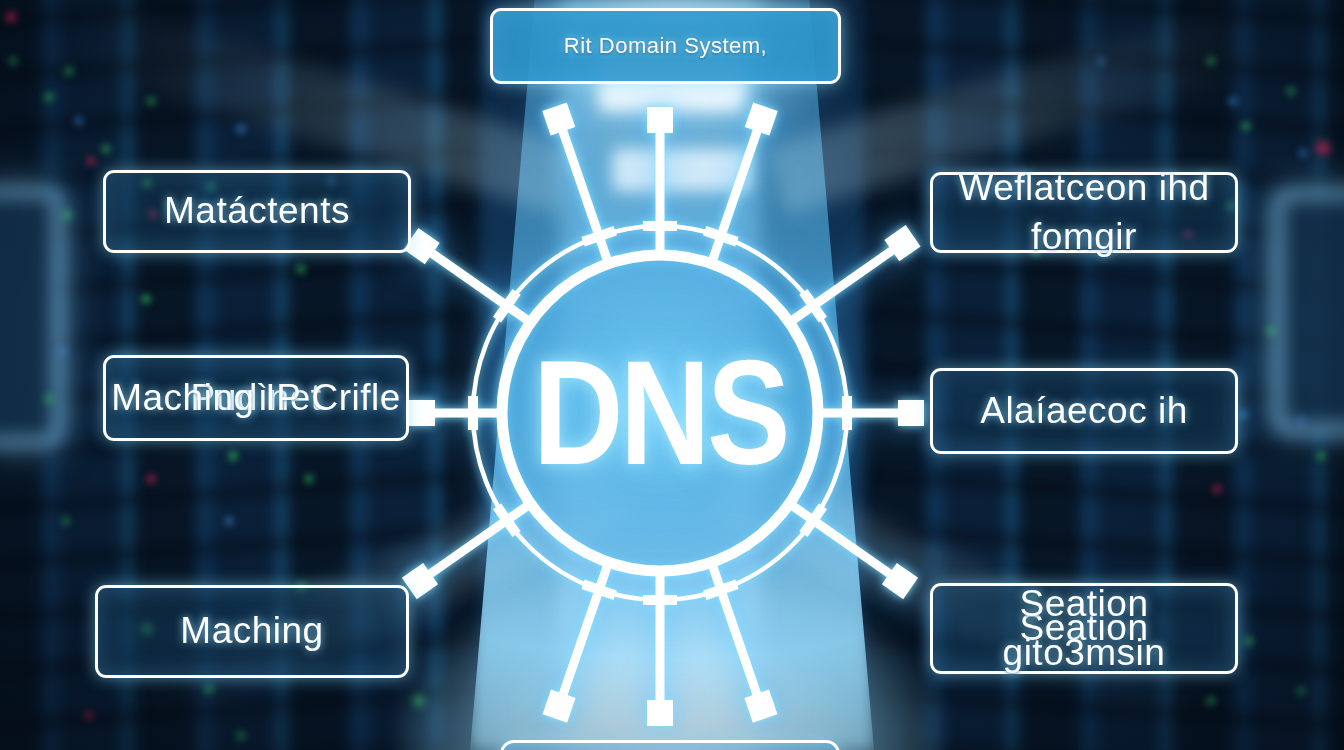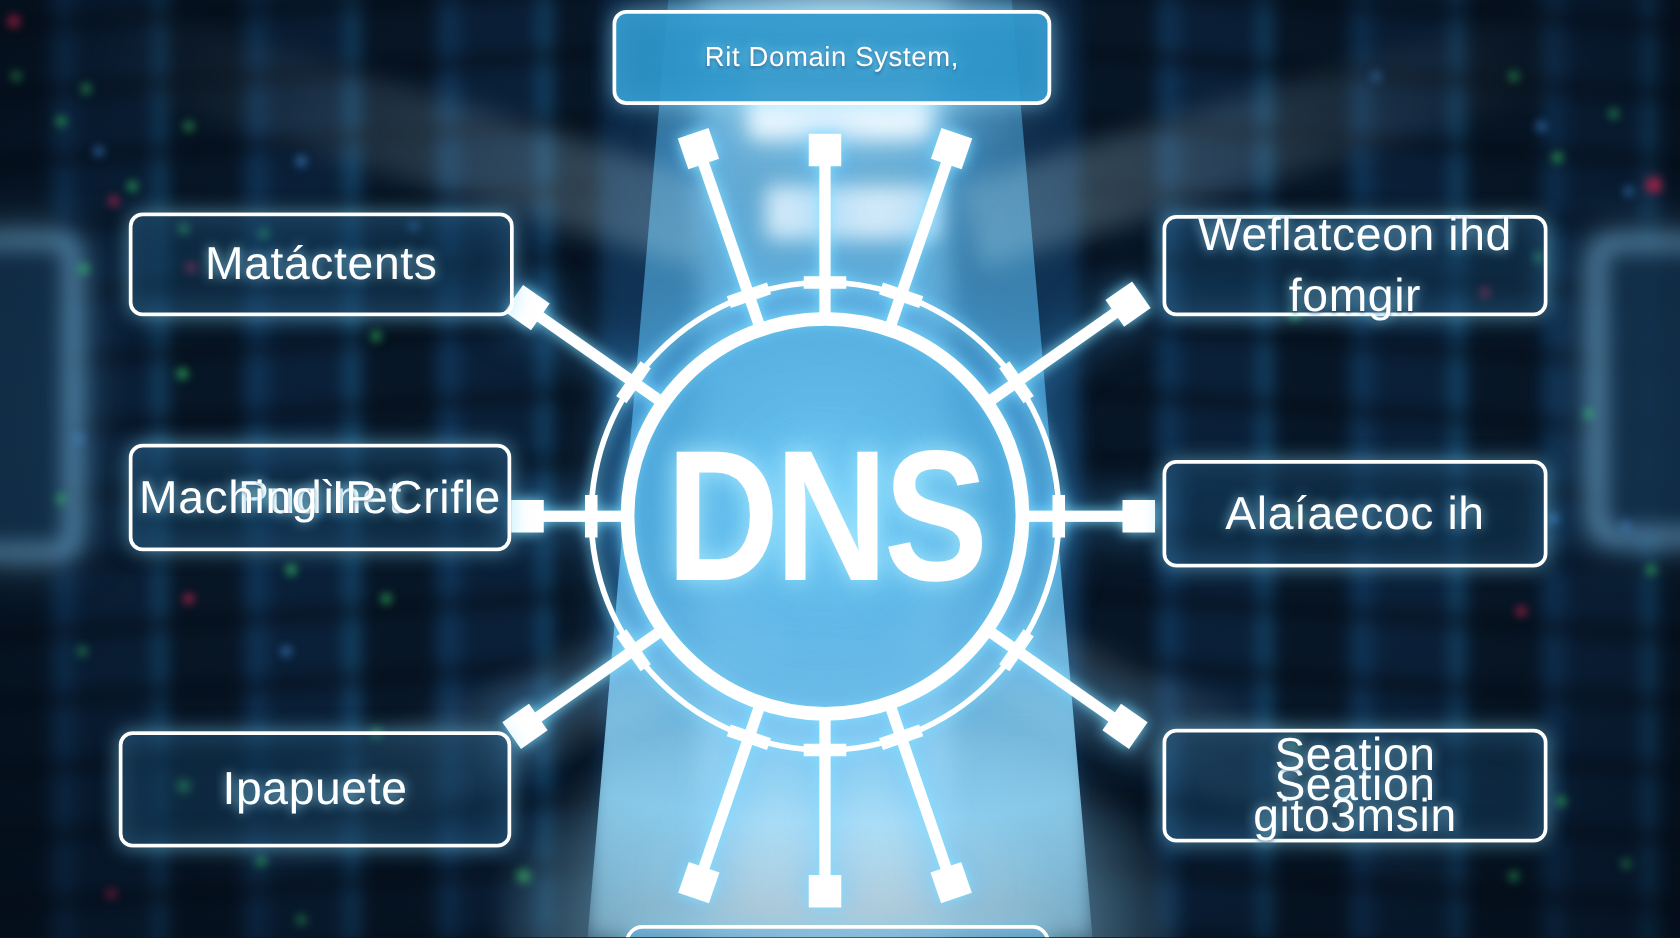--- a/index.html
+++ b/index.html
@@ -192,21 +192,21 @@
     <span>Rit Domain System,</span>
   </div>
   <div class="node lt">
     <span>Matáctents</span>
   </div>
   <div class="node lm">
     <span>Pudìnet</span>
     <span>Maching IP Crifle</span>
   </div>
   <div class="node lb">
-    <span>Ipapuete</span>
+    <span>Maching</span>
   </div>
   <div class="node rt">
     <span>Weflatceon ihd fomgir</span>
   </div>
   <div class="node rm">
     <span>Alaíaecoc ih</span>
   </div>
   <div class="node rb">
     <span>Seation</span>
     <span>Seation gito3msin</span>

